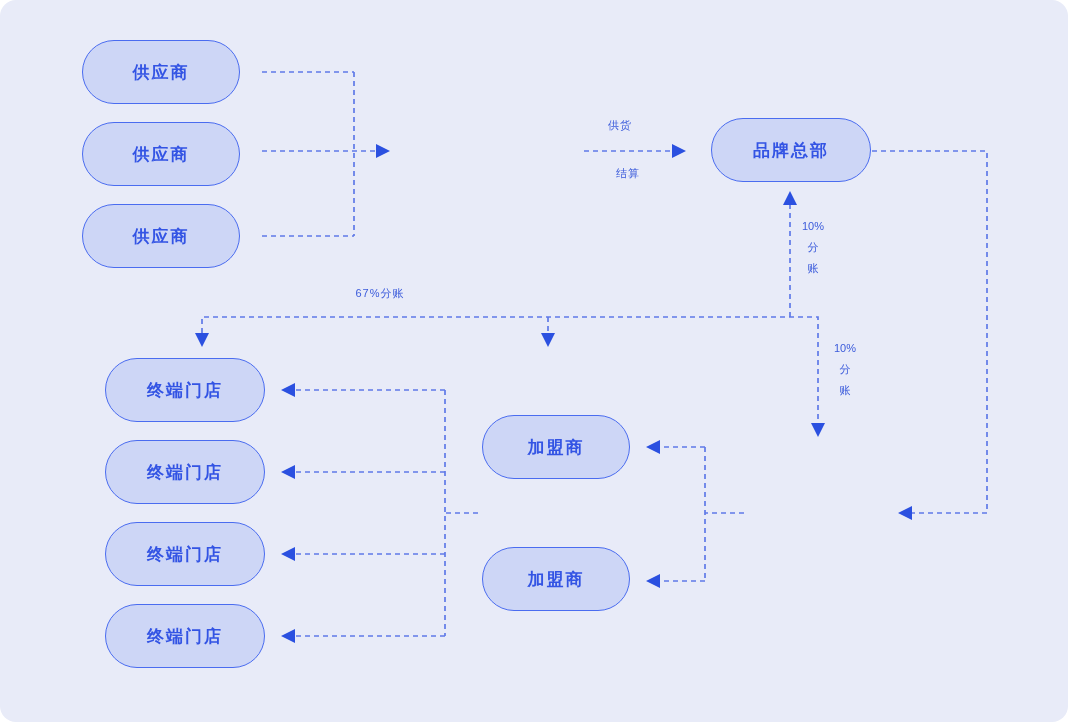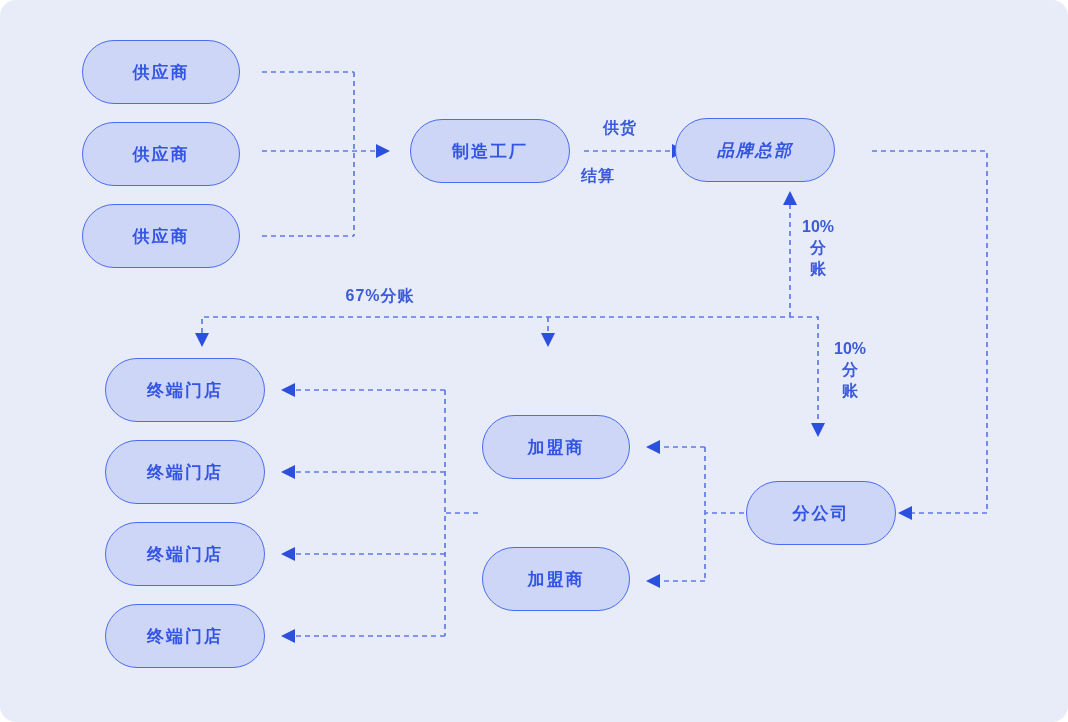--- a/index.html
+++ b/index.html
@@ -43,47 +43,47 @@
     background: var(--node-fill);
     color: var(--node-text);
     font-size: 17px;
     font-weight: 600;
     letter-spacing: 2px;
     box-sizing: border-box;
   }
   .edge-label {
     position: absolute;
     color: var(--label-text);
-    font-size: 16px;
-    font-weight: 700;
+    font-size: 11px;
+    font-weight: 400;
     letter-spacing: 1px;
     text-align: center;
   }
   .edge-label.vertical {
     white-space: pre-line;
     text-align: center;
     line-height: 21px;
     letter-spacing: 0;
   }
   
   #n-supplier-1 { left: 82px;  top: 40px;  width: 158px; height: 64px; }
   #n-supplier-2 { left: 82px;  top: 122px; width: 158px; height: 64px; }
   #n-supplier-3 { left: 82px;  top: 204px; width: 158px; height: 64px; }
   #n-factory    { left: 410px; top: 119px; width: 160px; height: 64px; }
-  #n-brand-hq   { left: 675px; top: 118px; width: 160px; height: 64px; font-style: italic; }
+  #n-brand-hq   { left: 711px; top: 118px; width: 160px; height: 64px; }
   #n-store-1    { left: 105px; top: 358px; width: 160px; height: 64px; }
   #n-store-2    { left: 105px; top: 440px; width: 160px; height: 64px; }
   #n-store-3    { left: 105px; top: 522px; width: 160px; height: 64px; }
   #n-store-4    { left: 105px; top: 604px; width: 160px; height: 64px; }
   #n-franchisee-1 { left: 482px; top: 415px; width: 148px; height: 64px; }
   #n-franchisee-2 { left: 482px; top: 547px; width: 148px; height: 64px; }
   #n-branch     { left: 746px; top: 481px; width: 150px; height: 64px; }
   
   #l-supply   { left: 594px; top: 118px; width: 52px; }
-  #l-settle   { left: 572px; top: 166px; width: 52px; }
+  #l-settle   { left: 602px; top: 166px; width: 52px; }
   #l-split10-hq     { left: 802px; top: 216px; }
   #l-split80        { left: 338px; top: 286px; width: 84px; }
   #l-split10-branch { left: 834px; top: 338px; }
 </style>
 </head>
 <body>
 
 <div class="panel">
 
   <svg class="edges-layer" width="1068" height="722" viewBox="0 0 1068 722">
@@ -114,29 +114,27 @@
     <path class="edge" d="M478 513 H445 M445 390 V636 M445 390 H295 M445 472 H295 M445 554 H295 M445 636 H295"></path>
     <polygon class="arrowhead" points="295,383 295,397 281,390"></polygon>
     <polygon class="arrowhead" points="295,465 295,479 281,472"></polygon>
     <polygon class="arrowhead" points="295,547 295,561 281,554"></polygon>
     <polygon class="arrowhead" points="295,629 295,643 281,636"></polygon>
   </svg>
 
   <div class="pill" id="n-supplier-1">供应商</div>
   <div class="pill" id="n-supplier-2">供应商</div>
   <div class="pill" id="n-supplier-3">供应商</div>
-  <div class="pill" id="n-factory">制造工厂</div>
   <div class="pill" id="n-brand-hq">品牌总部</div>
   <div class="pill" id="n-store-1">终端门店</div>
   <div class="pill" id="n-store-2">终端门店</div>
   <div class="pill" id="n-store-3">终端门店</div>
   <div class="pill" id="n-store-4">终端门店</div>
   <div class="pill" id="n-franchisee-1">加盟商</div>
   <div class="pill" id="n-franchisee-2">加盟商</div>
-  <div class="pill" id="n-branch">分公司</div>
 
   <div class="edge-label" id="l-supply">供货</div>
   <div class="edge-label" id="l-settle">结算</div>
   <div class="edge-label vertical" id="l-split10-hq">10%
 分
 账</div>
   <div class="edge-label" id="l-split80">67%分账</div>
   <div class="edge-label vertical" id="l-split10-branch">10%
 分
 账</div>

